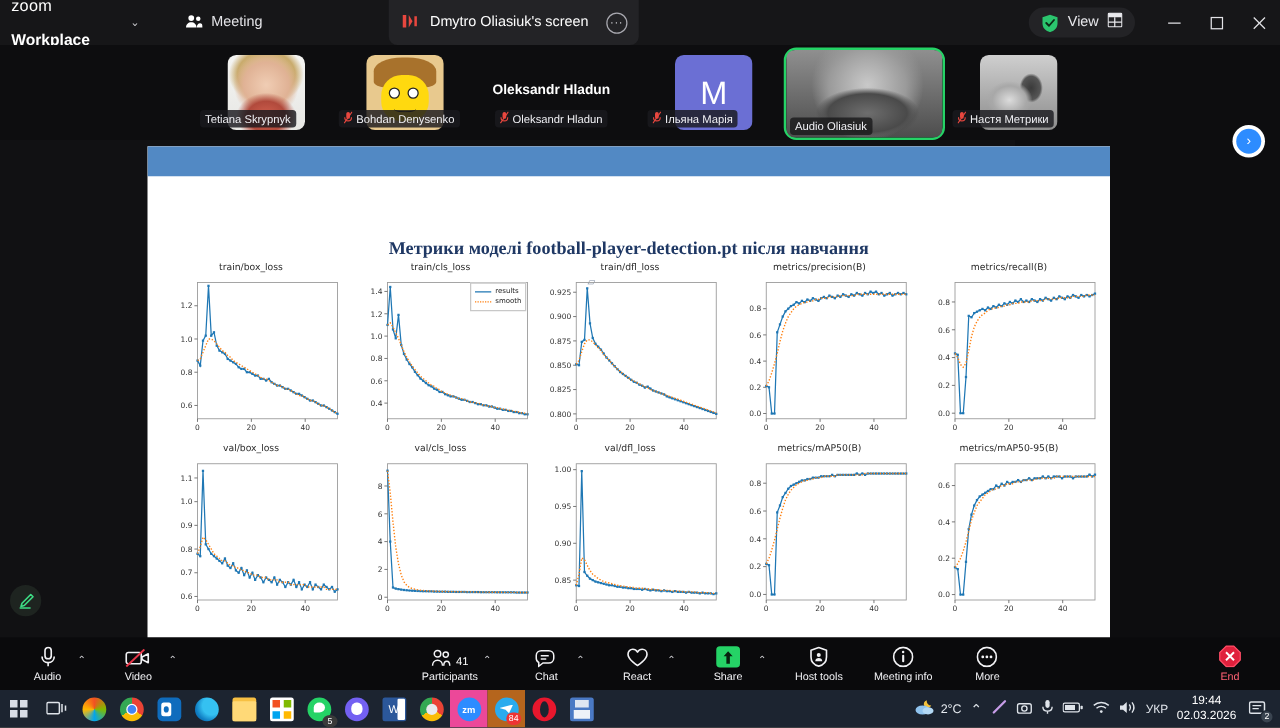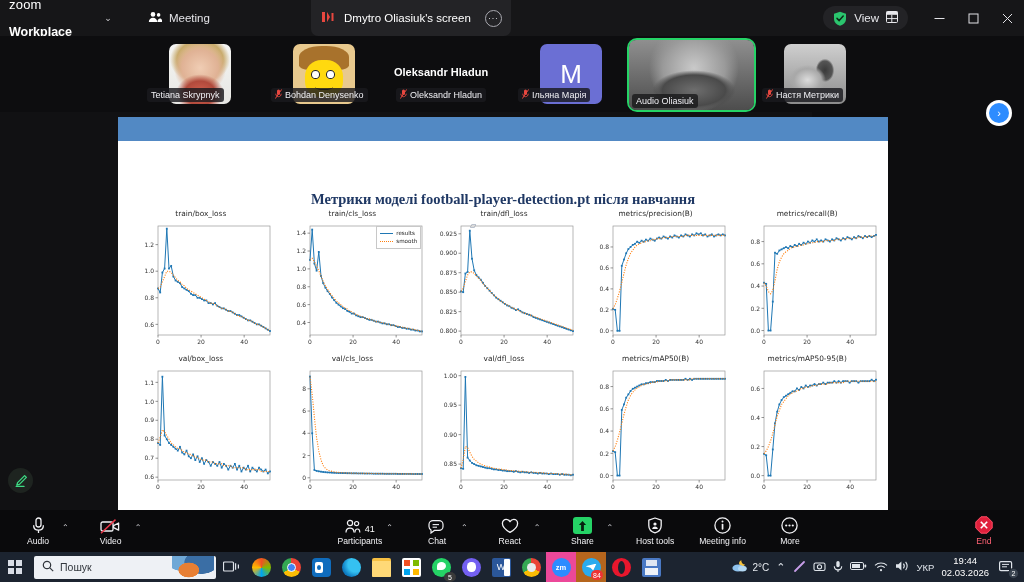--- a/index.html
+++ b/index.html
@@ -287,21 +287,21 @@
         <svg width="11" height="11" viewBox="0 0 11 11">
             <line x1="1" y1="1" x2="10" y2="10" stroke="#e2e2e6"></line>
             <line x1="10" y1="1" x2="1" y2="10" stroke="#e2e2e6"></line>
           </svg>
       </div>
     </div>
   </div>
 
   <div class="strip">
 
-    <div class="tile" style="left:169px">
+    <div class="tile" style="left:182px">
       <div class="thumb">
           <div class="av-photo1"></div>
         </div>
       <div class="namebar">
         <span>Tetiana Skrypnyk</span>
       </div>
     </div>
 
     <div class="tile" style="left:293px">
       <div class="thumb">
@@ -1316,30 +1316,20 @@
 
   <div class="taskbar">
     <div class="start">
       <span class="g">
           <i></i>
           <i></i>
           <i></i>
           <i></i>
         </span>
     </div>
-    <div class="searchbox">
-      <span>
-        <svg width="12" height="12" viewBox="0 0 12 12">
-            <circle cx="5" cy="5" r="3.7" fill="none" stroke="#32373d" stroke-width="1.2"></circle>
-            <line x1="7.8" y1="7.8" x2="11.2" y2="11.2" stroke="#32373d" stroke-width="1.2"></line>
-          </svg>
-      </span>
-      <span>Пошук</span>
-      <span class="search-deco"></span>
-    </div>
     <div class="tb-icon">
       <svg width="17" height="14" viewBox="0 0 17 14">
           <rect x="0.5" y="2" width="10" height="9" rx="1" fill="none" stroke="#dfe4ea" stroke-width="1.2"></rect>
           <line x1="12.6" y1="3.2" x2="12.6" y2="9.8" stroke="#dfe4ea" stroke-width="1.2"></line>
           <line x1="15.4" y1="4.4" x2="15.4" y2="8.6" stroke="#dfe4ea" stroke-width="1.2"></line>
         </svg>
     </div>
 
     <div class="tb-icon">
         <span class="sq" style="background:conic-gradient(#f25022,#7fba00,#00a4ef,#ffb900,#f25022);border-radius:50%"></span>

